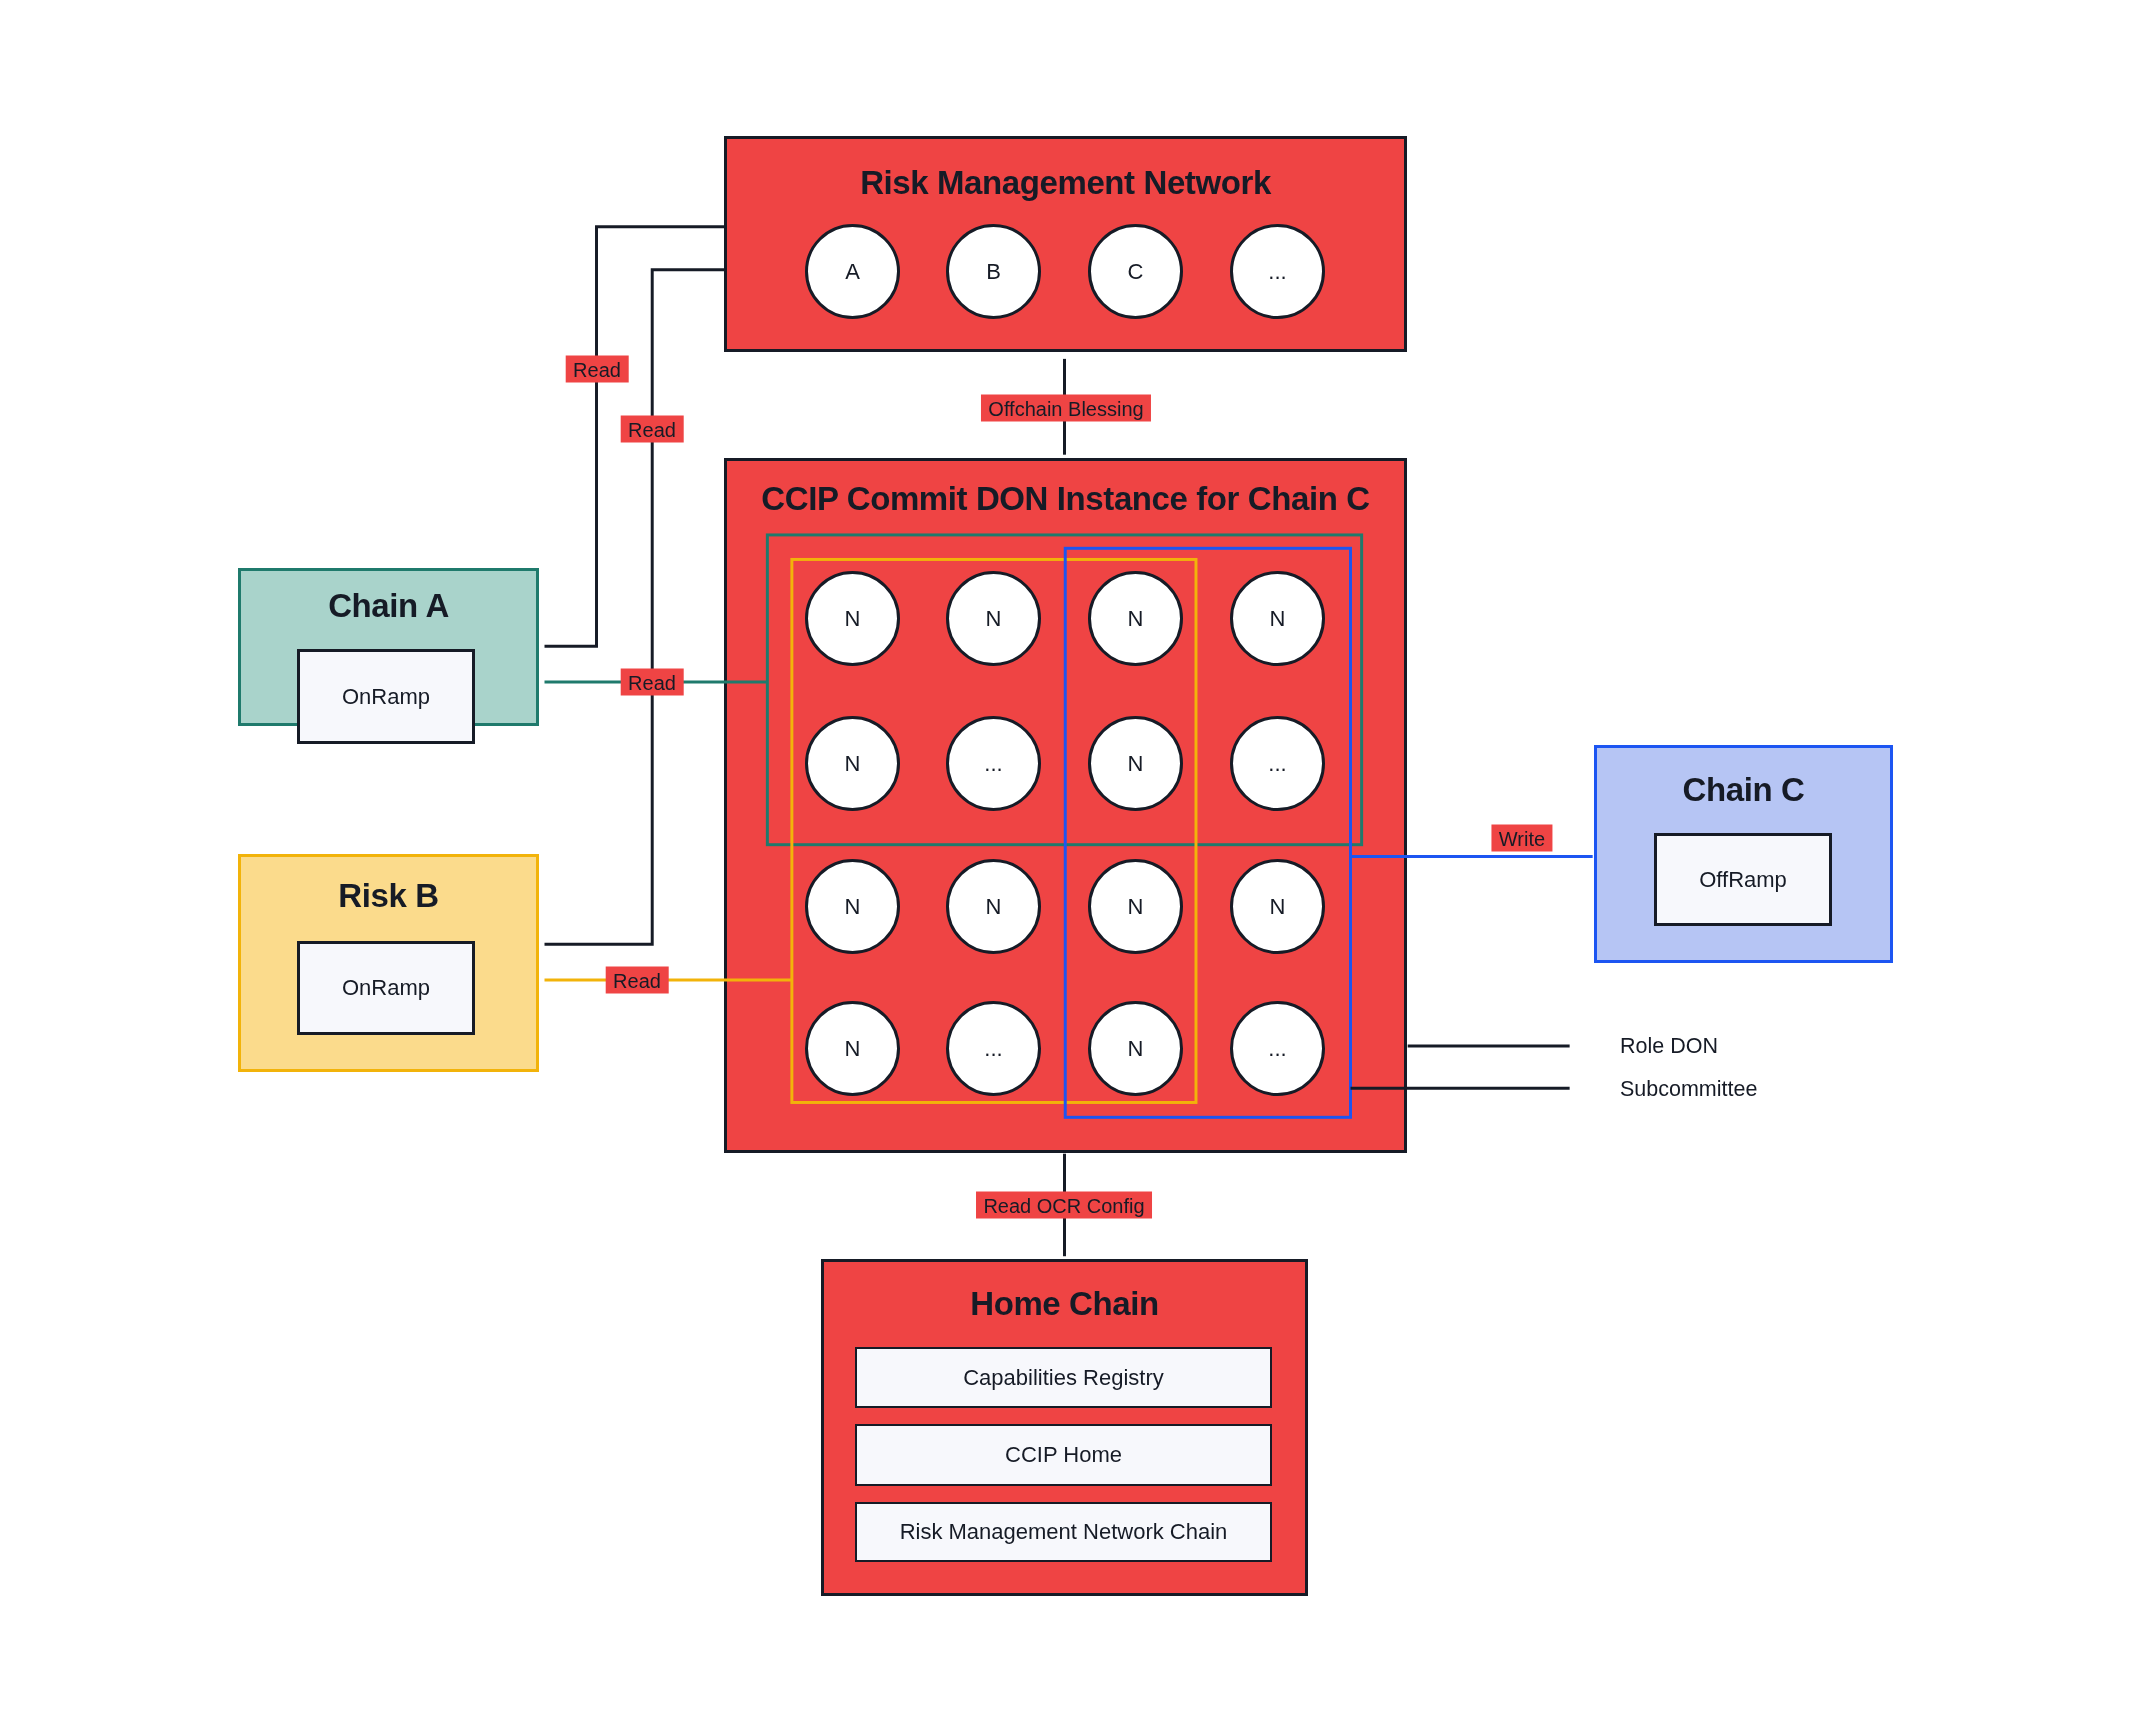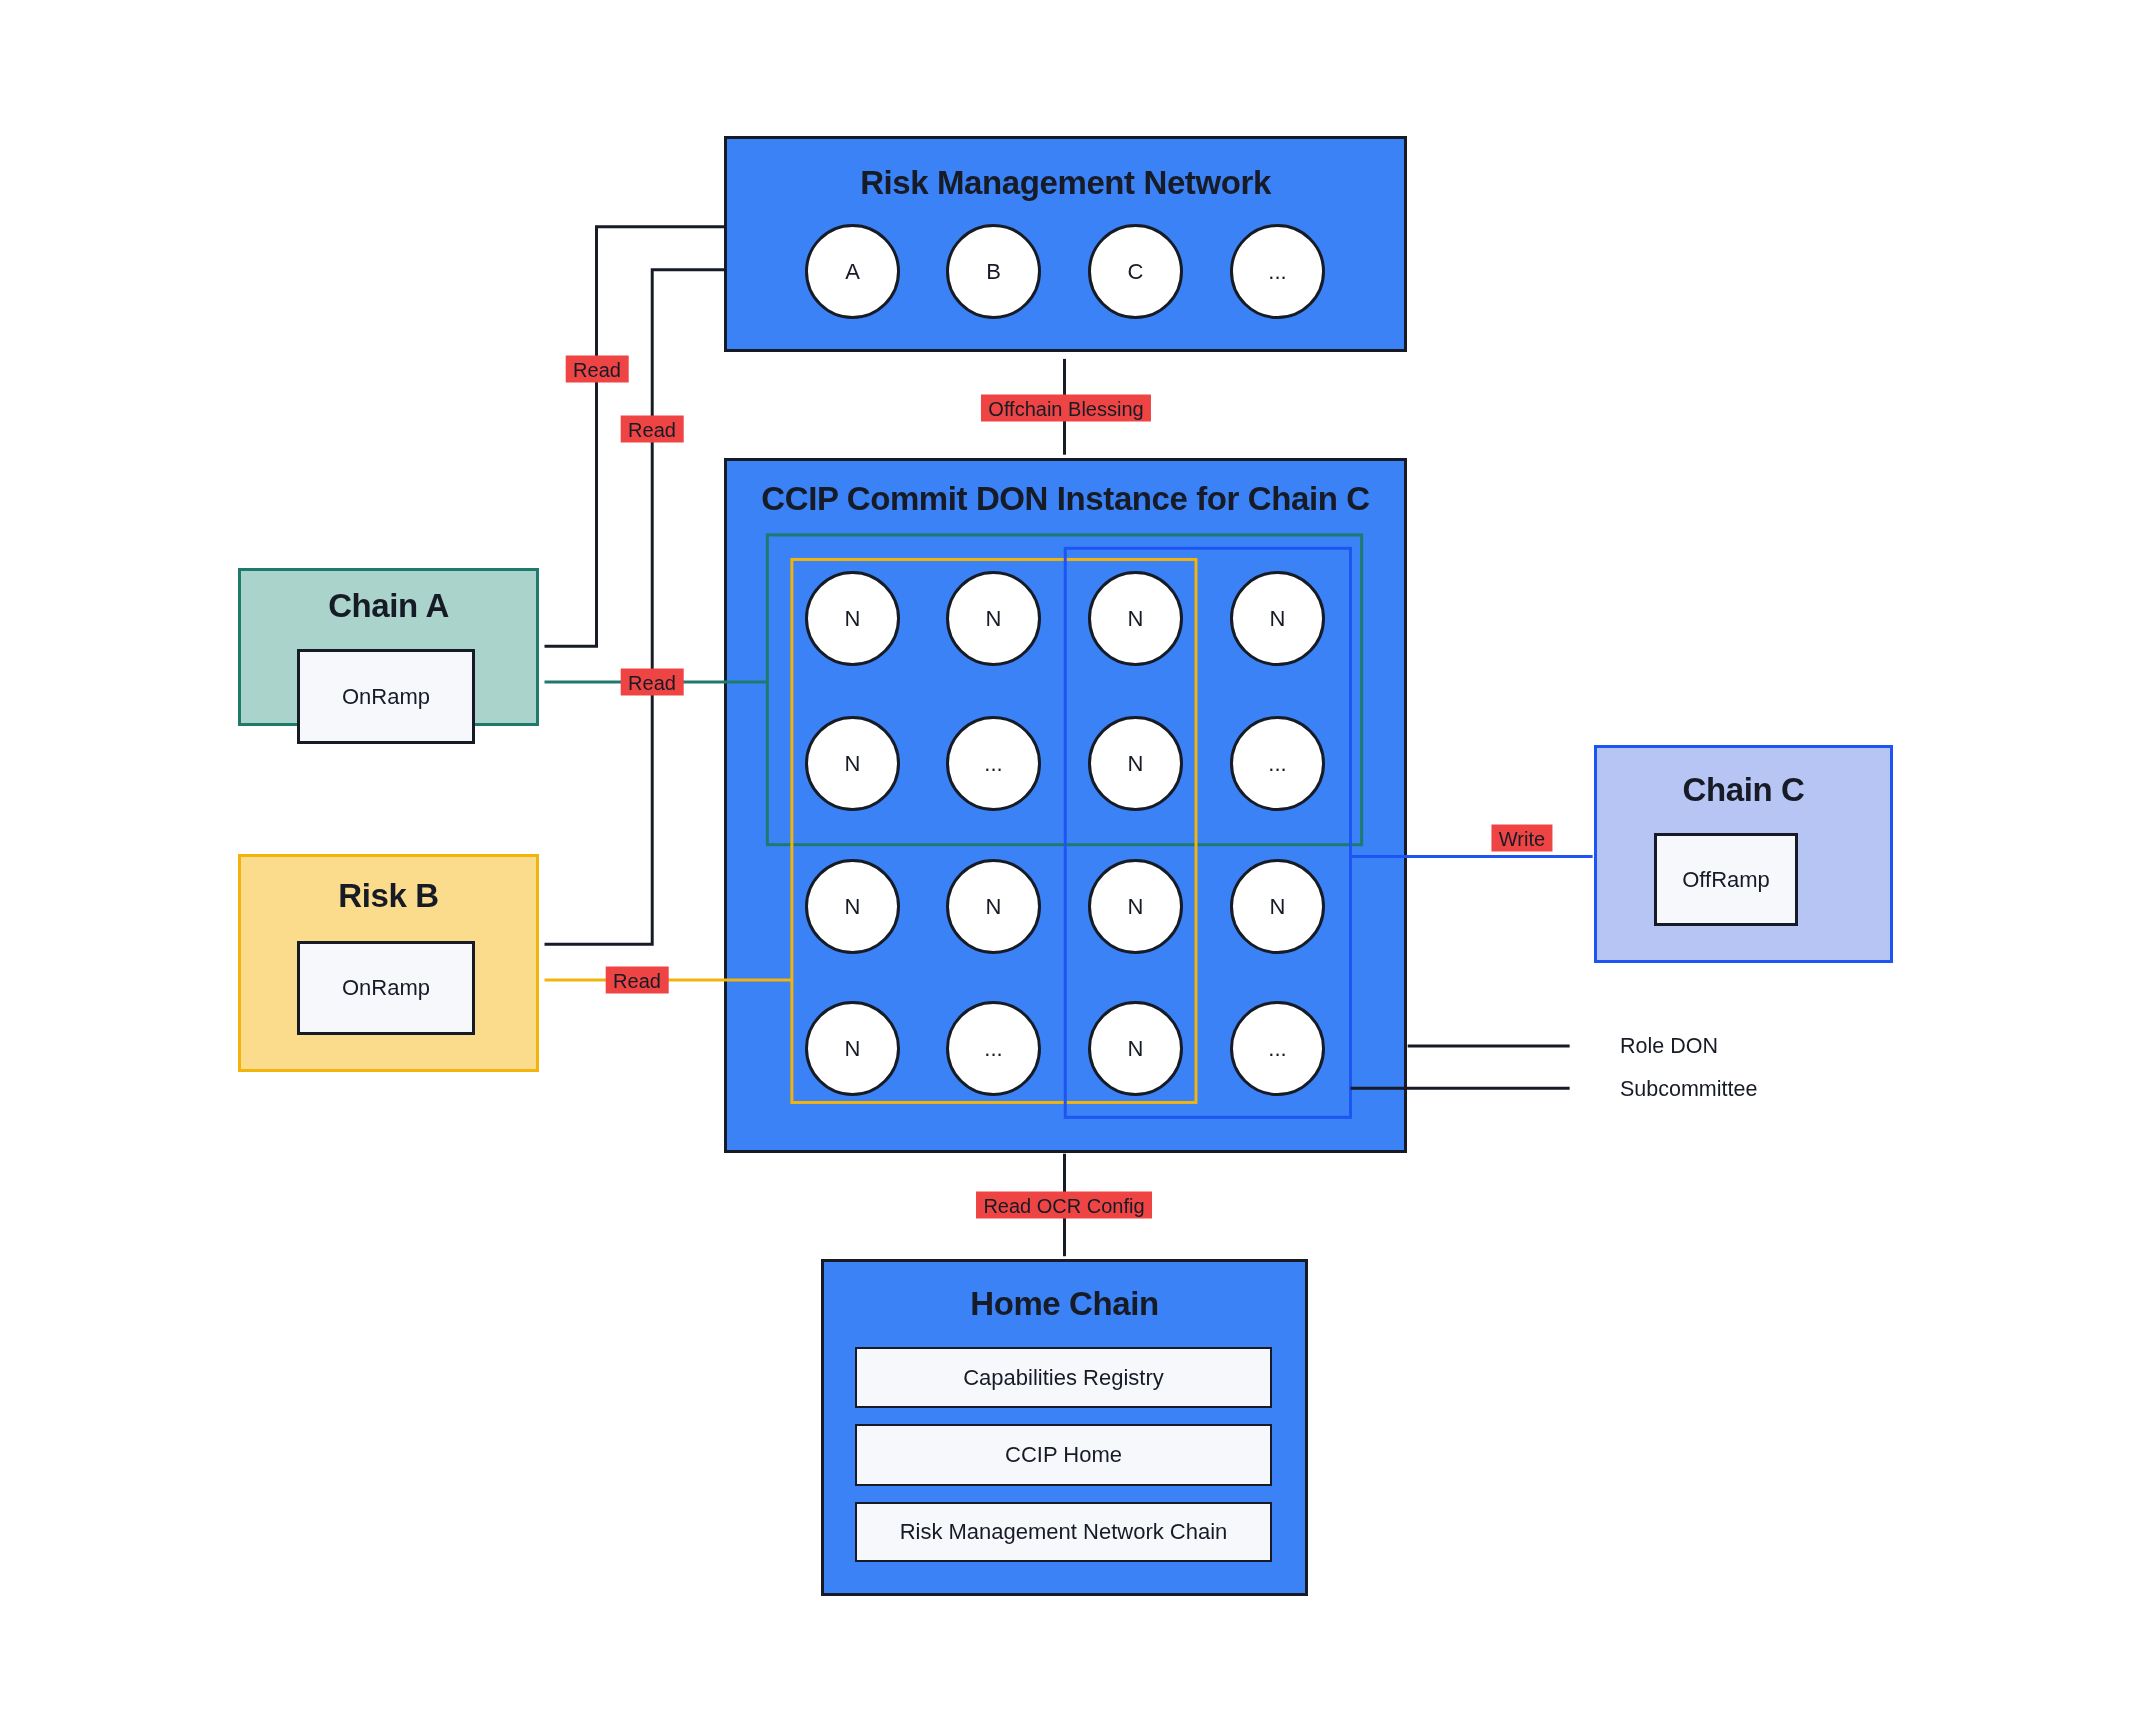--- a/index.html
+++ b/index.html
@@ -3,21 +3,21 @@
 <meta charset="utf-8">
 <style>
   :root{
     --ink:#161B26; --teal:#1F7A6C; --teal-fill:#A9D3CB;
     --yellow:#F2B30A; --yellow-fill:#FBDB8C;
     --blue:#1C55F2; --blue-fill:#B6C5F4; --panel:#F7F8FC;
   }
   html,body{margin:0;padding:0;background:#ffffff;}
   body{width:2129px;height:1731px;font-family:"Liberation Sans","DejaVu Sans",sans-serif;color:var(--ink);}
   #canvas{position:relative;width:2129px;height:1731px;overflow:hidden;}
-  .box{position:absolute;box-sizing:border-box;background:#3b82f6;border:3px solid var(--ink);}
+  .box{position:absolute;box-sizing:border-box;background:#ef4444;border:3px solid var(--ink);}
   .title{position:absolute;left:0;width:100%;text-align:center;font-weight:700;font-size:33px;line-height:33px;letter-spacing:-0.4px;white-space:nowrap;}
   .subbox{position:absolute;box-sizing:border-box;background:var(--panel);border:3px solid var(--ink);
           display:flex;align-items:center;justify-content:center;font-size:22px;white-space:nowrap;}
   .chain{position:absolute;box-sizing:border-box;}
   .chain.a{background:var(--teal-fill);border:3.7px solid var(--teal);}
   .chain.b{background:var(--yellow-fill);border:3.7px solid var(--yellow);}
   .chain.c{background:var(--blue-fill);border:3.7px solid var(--blue);}
   .node{position:absolute;box-sizing:border-box;width:95px;height:95px;border:3px solid var(--ink);
         border-radius:50%;background:#fff;display:flex;align-items:center;justify-content:center;
         font-size:22px;line-height:22px;}
@@ -51,21 +51,21 @@
     <div class="subbox" style="left:56px;top:78px;width:178px;height:95px;">OnRamp</div>
   </div>
 
   <div class="chain b" style="left:238px;top:854px;width:301px;height:218px;">
     <div class="title" style="top:21.5px;">Risk B</div>
     <div class="subbox" style="left:56px;top:84px;width:178px;height:94px;">OnRamp</div>
   </div>
 
   <div class="chain c" style="left:1594px;top:745px;width:299px;height:218px;">
     <div class="title" style="top:24.5px;">Chain C</div>
-    <div class="subbox" style="left:57px;top:85px;width:144px;height:93px;">OffRamp</div>
+    <div class="subbox" style="left:57px;top:85px;width:178px;height:93px;">OffRamp</div>
   </div>
 
   <div class="box" style="left:821px;top:1259px;width:487px;height:337px;">
     <div class="title" style="top:25px;">Home Chain</div>
     <div class="subbox hc-item" style="left:31px;top:85px;width:417px;height:61px;">Capabilities Registry</div>
     <div class="subbox hc-item" style="left:31px;top:162px;width:417px;height:62px;">CCIP Home</div>
     <div class="subbox hc-item" style="left:31px;top:240px;width:417px;height:60px;">Risk Management Network Chain</div>
   </div>
 
   <svg id="wires" width="2129" height="1731" viewBox="0 0 2866 2330">

